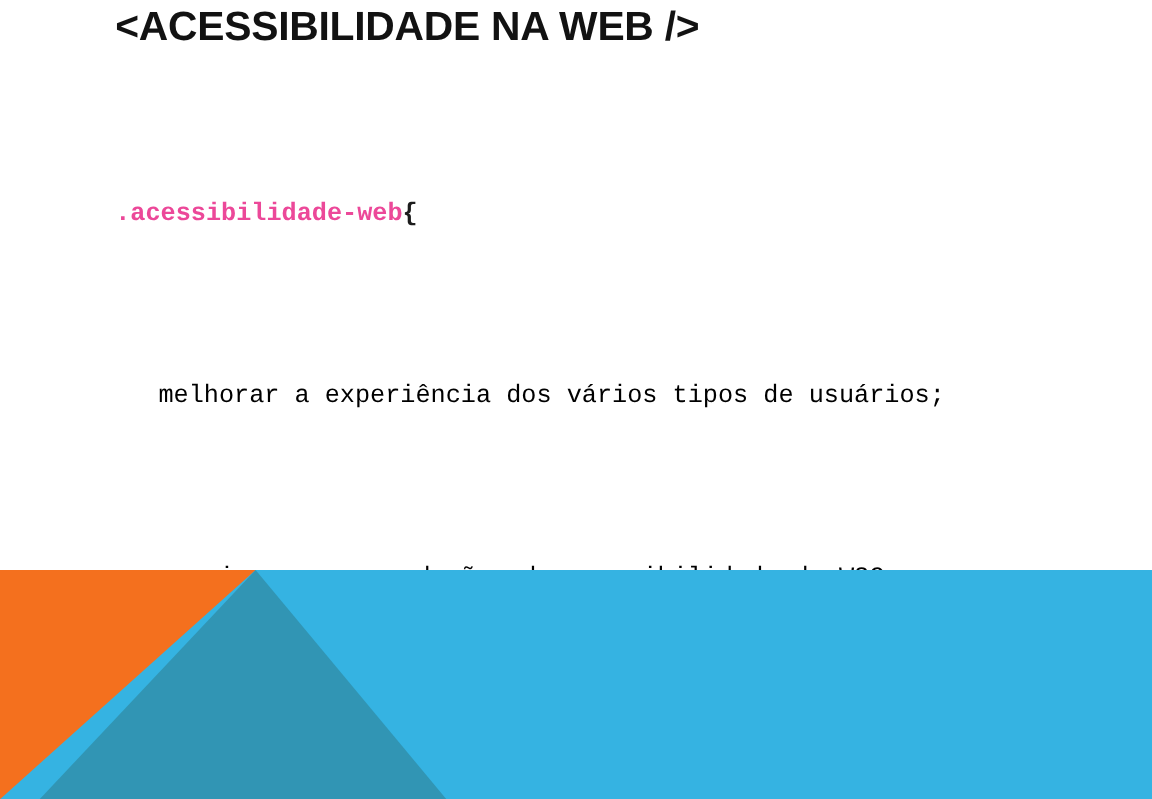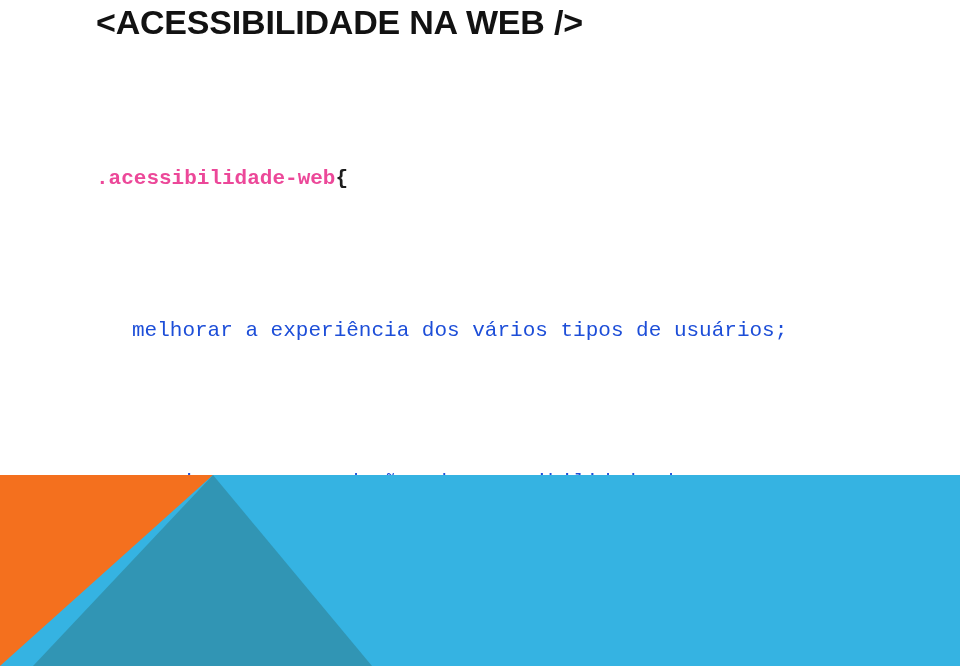--- a/index.html
+++ b/index.html
@@ -60,21 +60,21 @@
   .brace {
     color: #1c1c1c;
     font-weight: bold;
   }
   .brace-close {
     color: #1c1c1c;
     font-weight: normal;
     font-size: 21px;
   }
   .plain {
-    color: #1d4ed8;
+    color: #000000;
   }
 
   
   .band {
     position: absolute;
     left: 0;
     bottom: 0;
     width: 960px;
     height: 191px;
   }

